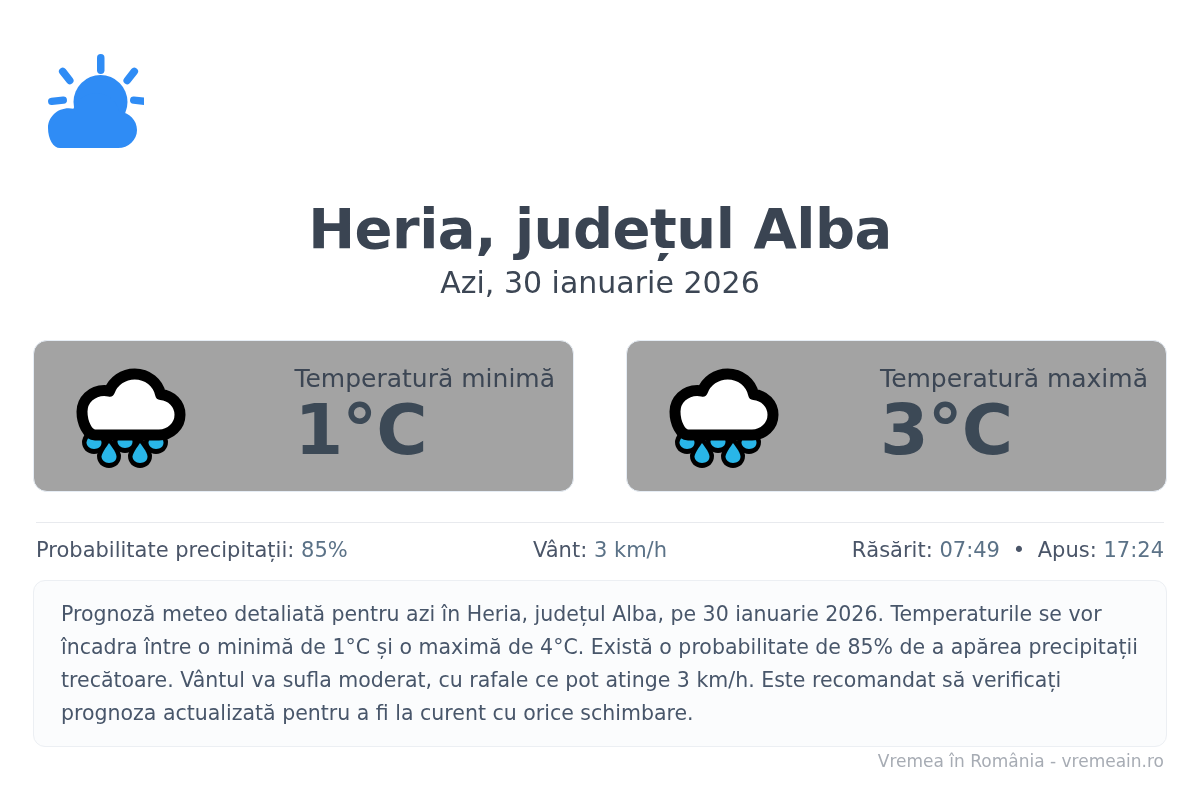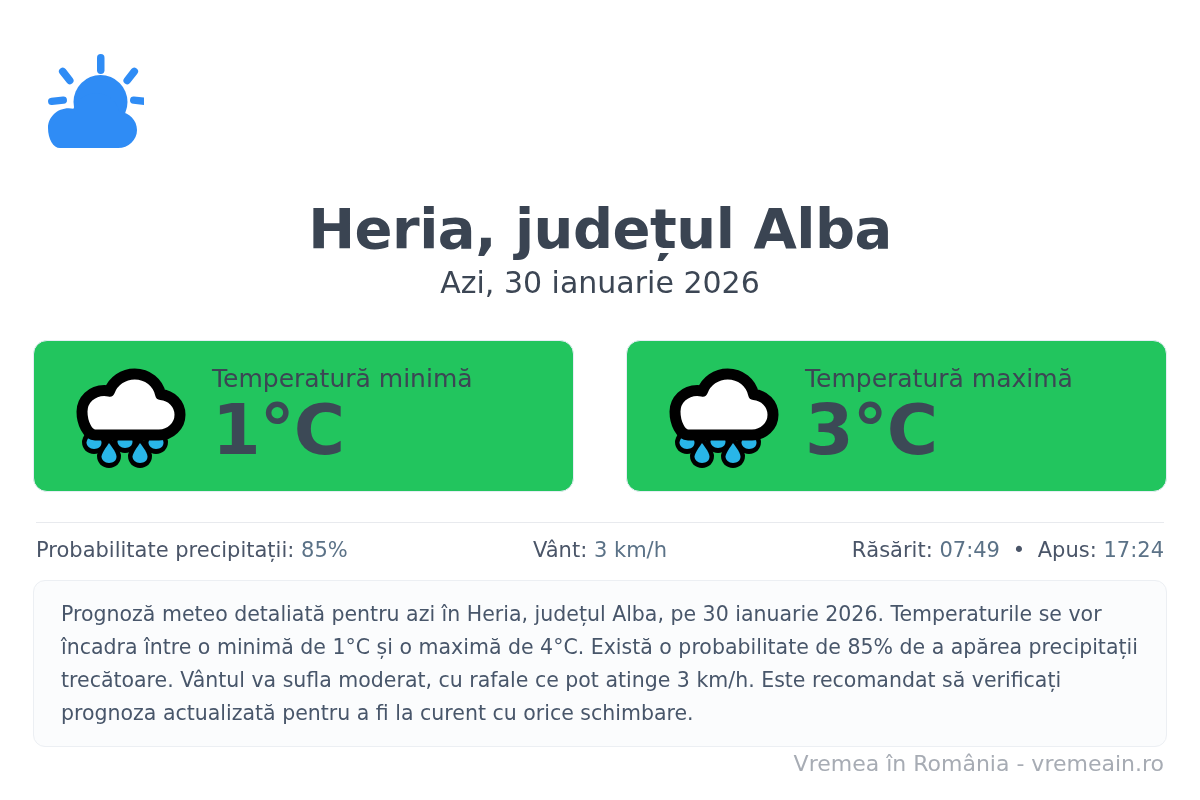--- a/index.html
+++ b/index.html
@@ -75,27 +75,28 @@
     position: absolute;
     left: 33px;
     top: 340px;
     width: 1134px;
     display: flex;
     gap: 52px;
   }
   .card {
     flex: 1 1 0;
     height: 152px;
-    background: #22c55e;
+    background: #a3a3a3;
     border: 1px solid #e6edf5;
     border-radius: 14px;
     display: flex;
     align-items: center;
     padding: 0 18px 0 34px;
     gap: 26px;
+    justify-content: space-between;
   }
   .card-icon {
     width: 118px;
     height: 104px;
     flex: 0 0 auto;
   }
   .card-body {
     display: flex;
     flex-direction: column;
     justify-content: center;
@@ -157,21 +158,21 @@
     font-size: 20.5px;
     line-height: 33px;
     color: #48566a;
   }
 
   
   .footer {
     position: absolute;
     right: 36px;
     top: 751px;
-    font-size: 22px;
+    font-size: 17px;
     color: #a7acb4;
     text-align: right;
   }
 </style>
 </head>
 <body>
 
 <div class="page">
 
   <div class="header">

